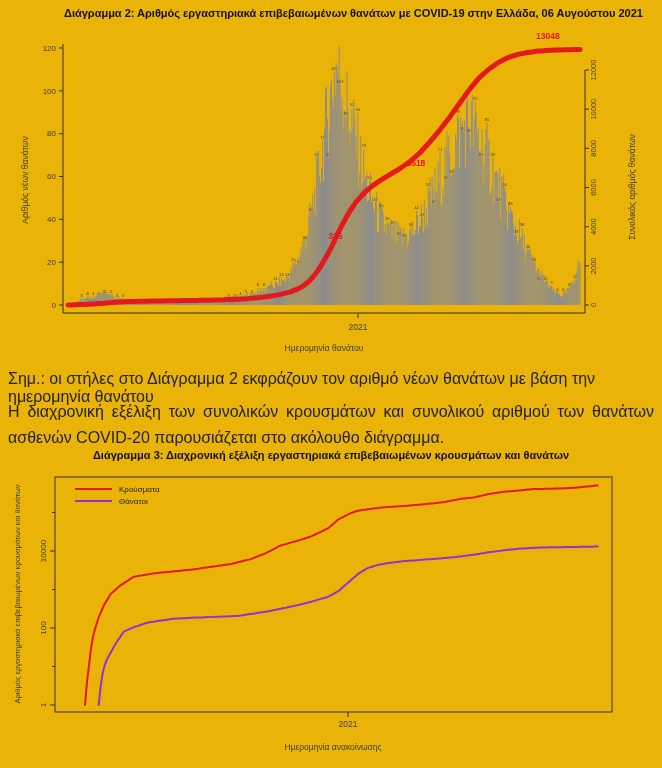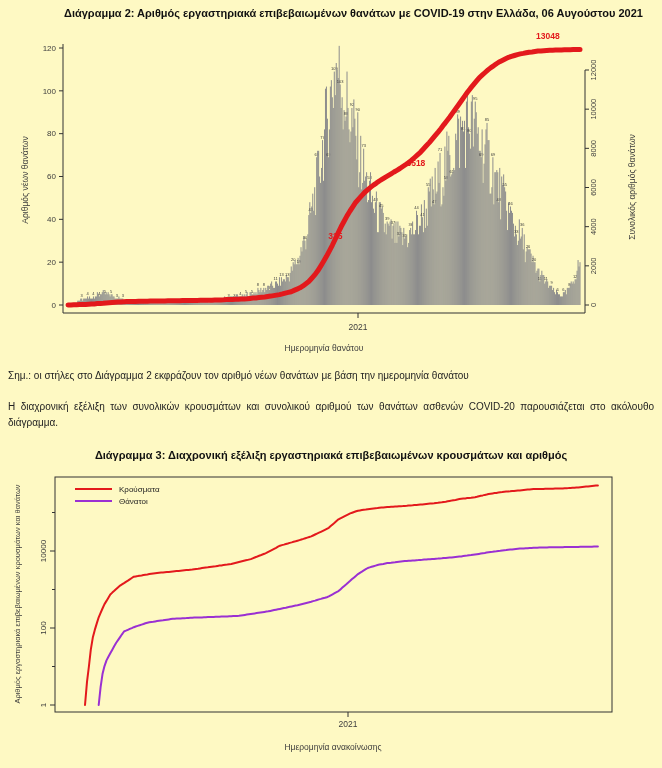--- a/index.html
+++ b/index.html
@@ -1,20 +1,20 @@
 <!DOCTYPE html>
 <html><head>
 <meta charset="utf-8">
 <style>
   html,body{margin:0;padding:0;background:#ffffff;}
-  .page{position:relative;width:662px;height:768px;background:#fef9c3;overflow:hidden;
+  .page{position:relative;width:662px;height:768px;background:#eab308;overflow:hidden;
         font-family:"Liberation Sans","DejaVu Sans",sans-serif;color:#1a1a1a;}
   .abs{position:absolute;}
   .chart-title{font-weight:bold;font-size:11px;white-space:nowrap;color:#111;}
-  .bodytext{font-size:10px;color:#222;}
+  .bodytext{font-size:16px;color:#222;}
   .para{width:646px;text-align:justify;line-height:1.6;}
   svg{position:absolute;overflow:visible;}
   svg text{font-family:"Liberation Sans","DejaVu Sans",sans-serif;}
 </style>
 </head>
 <body>
 
 <div class="page">
 
   <div class="abs chart-title" style="left:64px;top:7px;">Διάγραμμα 2: Αριθμός εργαστηριακά επιβεβαιωμένων θανάτων με COVID-19 στην Ελλάδα, 06 Αυγούστου 2021</div>
@@ -648,21 +648,21 @@
         <text x="388.44" y="142.25" font-size="8.5" font-weight="bold" fill="#e3191c">6518</text>
         <path d="M50.0,281.0L52.9,280.9L55.9,280.8L58.8,280.7L61.7,280.6L64.7,280.6L67.6,280.5L70.6,280.3L73.5,280.1L76.4,279.9L79.4,279.6L82.3,279.4L85.2,279.2L88.2,278.9L91.1,278.7L94.1,278.5L97.0,278.3L99.9,278.1L102.9,278.0L105.8,277.8L108.7,277.6L111.7,277.5L114.6,277.5L117.6,277.4L120.5,277.3L123.4,277.3L126.4,277.2L129.3,277.2L132.2,277.1L135.2,277.0L138.1,277.0L141.0,276.9L144.0,276.9L146.9,276.9L149.9,276.8L152.8,276.8L155.7,276.8L158.7,276.7L161.6,276.7L164.5,276.6L167.5,276.6L170.4,276.5L173.4,276.5L176.3,276.4L179.2,276.4L182.2,276.3L185.1,276.3L188.0,276.3L191.0,276.2L193.9,276.2L196.8,276.1L199.8,276.0L202.7,275.9L205.7,275.8L208.6,275.6L211.5,275.5L214.5,275.4L217.4,275.3L220.3,275.2L223.3,275.0L226.2,274.9L229.2,274.7L232.1,274.4L235.0,274.1L238.0,273.9L240.9,273.6L243.8,273.3L246.8,273.0L249.7,272.5L252.7,272.1L255.6,271.6L258.5,271.1L261.5,270.6L264.4,269.9L267.3,269.1L270.3,268.4L273.2,267.7L276.1,266.4L279.1,265.1L282.0,263.8L285.0,261.9L287.9,259.7L290.8,257.5L293.8,254.2L296.7,250.9L299.6,247.1L302.6,242.3L305.5,237.5L308.5,232.3L311.4,226.8L314.3,221.3L317.3,215.0L320.2,208.8L323.1,202.8L326.1,197.3L329.0,191.8L332.0,187.0L334.9,182.6L337.8,178.2L340.8,174.9L343.7,171.6L346.6,168.5L349.6,165.9L352.5,163.4L355.4,161.1L358.4,159.1L361.3,157.0L364.3,155.1L367.2,153.3L370.1,151.6L373.1,149.8L376.0,148.0L378.9,146.3L381.9,144.5L384.8,142.5L387.8,140.5L390.7,138.4L393.6,136.2L396.6,133.5L399.5,130.9L402.4,128.3L405.4,125.0L408.3,121.8L411.3,118.6L414.2,115.1L417.1,111.6L420.1,108.1L423.0,104.5L425.9,100.6L428.9,96.8L431.8,93.0L434.7,88.9L437.7,84.8L440.6,80.7L443.6,76.5L446.5,72.4L449.4,68.3L452.4,64.4L455.3,60.9L458.2,57.4L461.2,53.8L464.1,51.2L467.1,48.5L470.0,45.9L472.9,43.6L475.9,41.6L478.8,39.5L481.7,37.7L484.7,36.2L487.6,34.7L490.6,33.3L493.5,32.4L496.4,31.5L499.4,30.6L502.3,29.9L505.2,29.4L508.2,28.8L511.1,28.2L514.0,27.9L517.0,27.5L519.9,27.1L522.9,26.9L525.8,26.7L528.7,26.5L531.7,26.3L534.6,26.2L537.5,26.1L540.5,26.0L543.4,25.9L546.4,25.8L549.3,25.7L552.2,25.7L555.2,25.6L558.1,25.6L561.0,25.5L562.0,25.5" fill="none" stroke="#e3191c" stroke-width="5" stroke-linejoin="round" stroke-linecap="round"></path>
         <text x="518.0169999999999" y="15.47666666666666" font-size="8.5" font-weight="bold" fill="#e3191c">13048</text>
       </g>
   </svg>
 
   <div class="abs bodytext" style="left:8px;top:370px;">Σημ.: οι στήλες στο Διάγραμμα 2 εκφράζουν τον αριθμό νέων θανάτων με βάση την ημερομηνία θανάτου</div>
 
   <div class="abs bodytext para" style="left:8px;top:399px;">Η διαχρονική εξέλιξη των συνολικών κρουσμάτων και συνολικού αριθμού των θανάτων ασθενών COVID-20 παρουσιάζεται στο ακόλουθο διάγραμμα.</div>
 
-  <div class="abs chart-title" style="left:0;width:662px;text-align:center;top:449px;">Διάγραμμα 3: Διαχρονική εξέλιξη εργαστηριακά επιβεβαιωμένων κρουσμάτων και αριθμός</div>
+  <div class="abs chart-title" style="left:0;width:662px;text-align:center;top:449px;">Διάγραμμα 3: Διαχρονική εξέλιξη εργαστηριακά επιβεβαιωμένων κρουσμάτων και θανάτων</div>
 
   <svg class="abs" style="left:8px;top:466px;" width="648" height="300" viewBox="0 0 648 300">
     <text transform="translate(12,128) rotate(-90)" text-anchor="middle" font-size="7.5" fill="#3d3d3d">Αριθμός εργαστηριακά επιβεβαιωμένων κρουσμάτων και θανάτων</text>
     <text x="340" y="261" text-anchor="middle" font-size="8.5" fill="#3d3d3d">2021</text>
     <text x="325" y="284" text-anchor="middle" font-size="8.5" fill="#3d3d3d">Ημερομηνία ανακοίνωσης</text>
     <text x="111" y="26" font-size="8" fill="#222">Κρούσματα</text>
     <text x="111" y="38" font-size="8" fill="#222">Θάνατοι</text>
     <g id="c2-render">
         <rect x="47" y="11" width="557" height="235" fill="none" stroke="#333333" stroke-width="1"></rect>
         <line x1="340" y1="246" x2="340" y2="251" stroke="#333333"></line>

